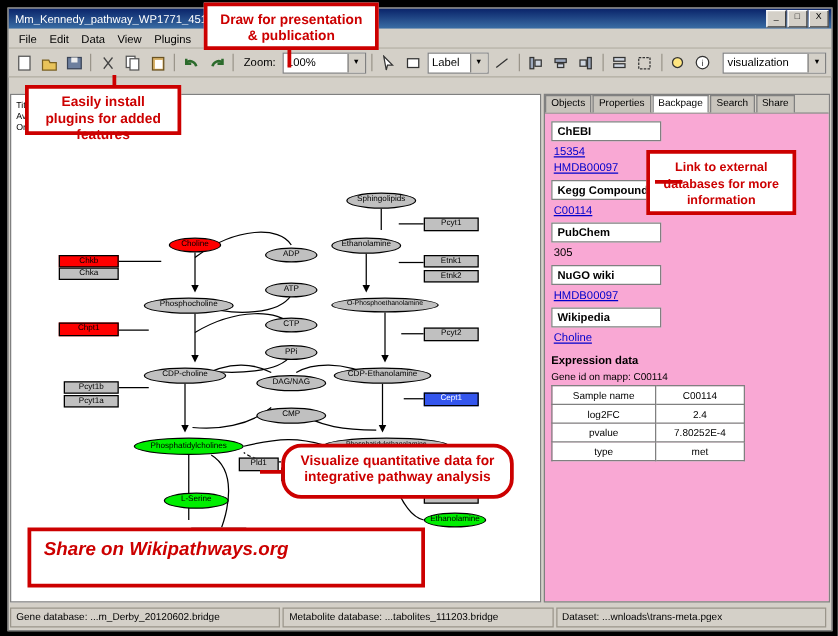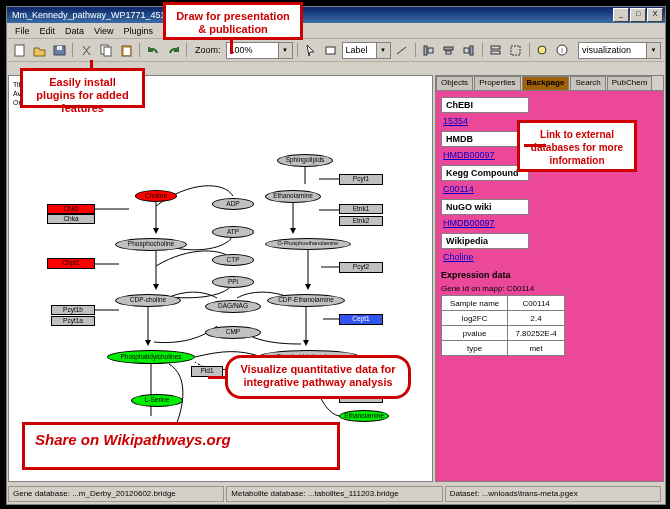--- a/index.html
+++ b/index.html
@@ -15,28 +15,28 @@
   .tool svg{display:block;}
   .sep{width:1px;height:14px;background:#9a958a;margin:0 2px;}
   .zoomlbl{font-size:9px;margin:0 3px 0 4px;}
   .combo{height:15px;border:1px solid #808080;background:#fff;font-size:9px;display:flex;align-items:center;padding-left:3px;position:relative;}
   .combo .arw{position:absolute;right:0;top:0;width:13px;height:100%;background:#d4d0c8;border-left:1px solid #808080;display:flex;align-items:center;justify-content:center;font-size:6px;}
   .body{position:absolute;top:68px;left:1px;right:1px;bottom:22px;display:flex;}
   .canvaswrap{position:relative;width:423px;background:#fff;border:1px solid #808080;overflow:hidden;}
   .sidepanel{position:relative;flex:1;margin-left:2px;background:#d4d0c8;border:1px solid #808080;overflow:hidden;}
   .tabs{display:flex;height:14px;font-size:8px;border-bottom:1px solid #808080;background:#d4d0c8;}
   .tab{padding:1px 4px;border:1px solid #808080;border-bottom:none;background:#c8c4bc;margin-right:1px;}
-  .tab.active{background:#a16207;font-weight:bold;}
-  .panelbody{position:absolute;top:15px;left:0;right:0;bottom:0;background:#ec4899;overflow:hidden;padding:3px 5px;font-size:9px;}
+  .tab.active{background:#ffffff;font-weight:normal;}
+  .panelbody{position:absolute;top:15px;left:0;right:0;bottom:0;background:#f9a8d4;overflow:hidden;padding:3px 5px;font-size:9px;}
   .secbox{border:1px solid #808080;background:#fff;padding:2px 4px;font-weight:bold;font-size:9px;display:inline-block;min-width:78px;margin-top:3px;}
   .lnk{color:#0000cc;text-decoration:underline;font-size:9px;margin:3px 0 2px 2px;display:block;}
   .plain{font-size:9px;margin:3px 0 2px 2px;}
   .exphdr{font-weight:bold;font-size:9px;margin:8px 0 4px 0;}
   .geneid{font-size:8px;margin-bottom:2px;}
-  table.exp{border-collapse:collapse;font-size:8px;width:124px;padding-left:28px;}
+  table.exp{border-collapse:collapse;font-size:8px;width:155px;padding-left:28px;}
   table.exp td{border:1px solid #808080;padding:1px 3px;background:#fff;text-align:center;height:12px;}
   .statusbar{position:absolute;left:1px;right:2px;bottom:1px;height:18px;background:#d4d0c8;font-size:8px;display:flex;align-items:center;}
   .statusbar .cell{border:1px solid #9a958a;margin-right:2px;padding:1px 4px;height:12px;line-height:12px;overflow:hidden;white-space:nowrap;}
   .leftlbl{position:absolute;left:4px;top:4px;font-size:7px;line-height:9px;color:#000;}
   
   .node{position:absolute;font-size:6.5px;display:flex;align-items:center;justify-content:center;border:1px solid #000;box-sizing:border-box;text-align:center;line-height:1;}
   .ell{border-radius:50%;}
   .gray{background:#c0c0c0;}
   .green{background:#00ee00;}
   .blue{background:#3355ee;}
@@ -353,32 +353,33 @@
           <span>Ser</span>
         </div>
     </div>
 
     <div class="sidepanel">
       <div class="tabs">
         <div class="tab">Objects</div>
         <div class="tab">Properties</div>
         <div class="tab active">Backpage</div>
         <div class="tab">Search</div>
-        <div class="tab">PubChem</div>
+        <div class="tab">Share</div>
       </div>
       <div class="panelbody">
         <div class="secbox">ChEBI</div>
         <a class="lnk">15354</a>
 
-        <div class="secbox">HMDB</div>
         <a class="lnk">HMDB00097</a>
 
         <div class="secbox">Kegg Compound</div>
         <a class="lnk">C00114</a>
 
+        <div class="secbox">PubChem</div>
+        <div class="plain">305</div>
 
         <div class="secbox">NuGO wiki</div>
         <a class="lnk">HMDB00097</a>
 
         <div class="secbox">Wikipedia</div>
         <a class="lnk">Choline</a>
 
         <div class="exphdr">Expression data</div>
         <div class="geneid">Gene id on mapp: C00114</div>
         <table class="exp">

